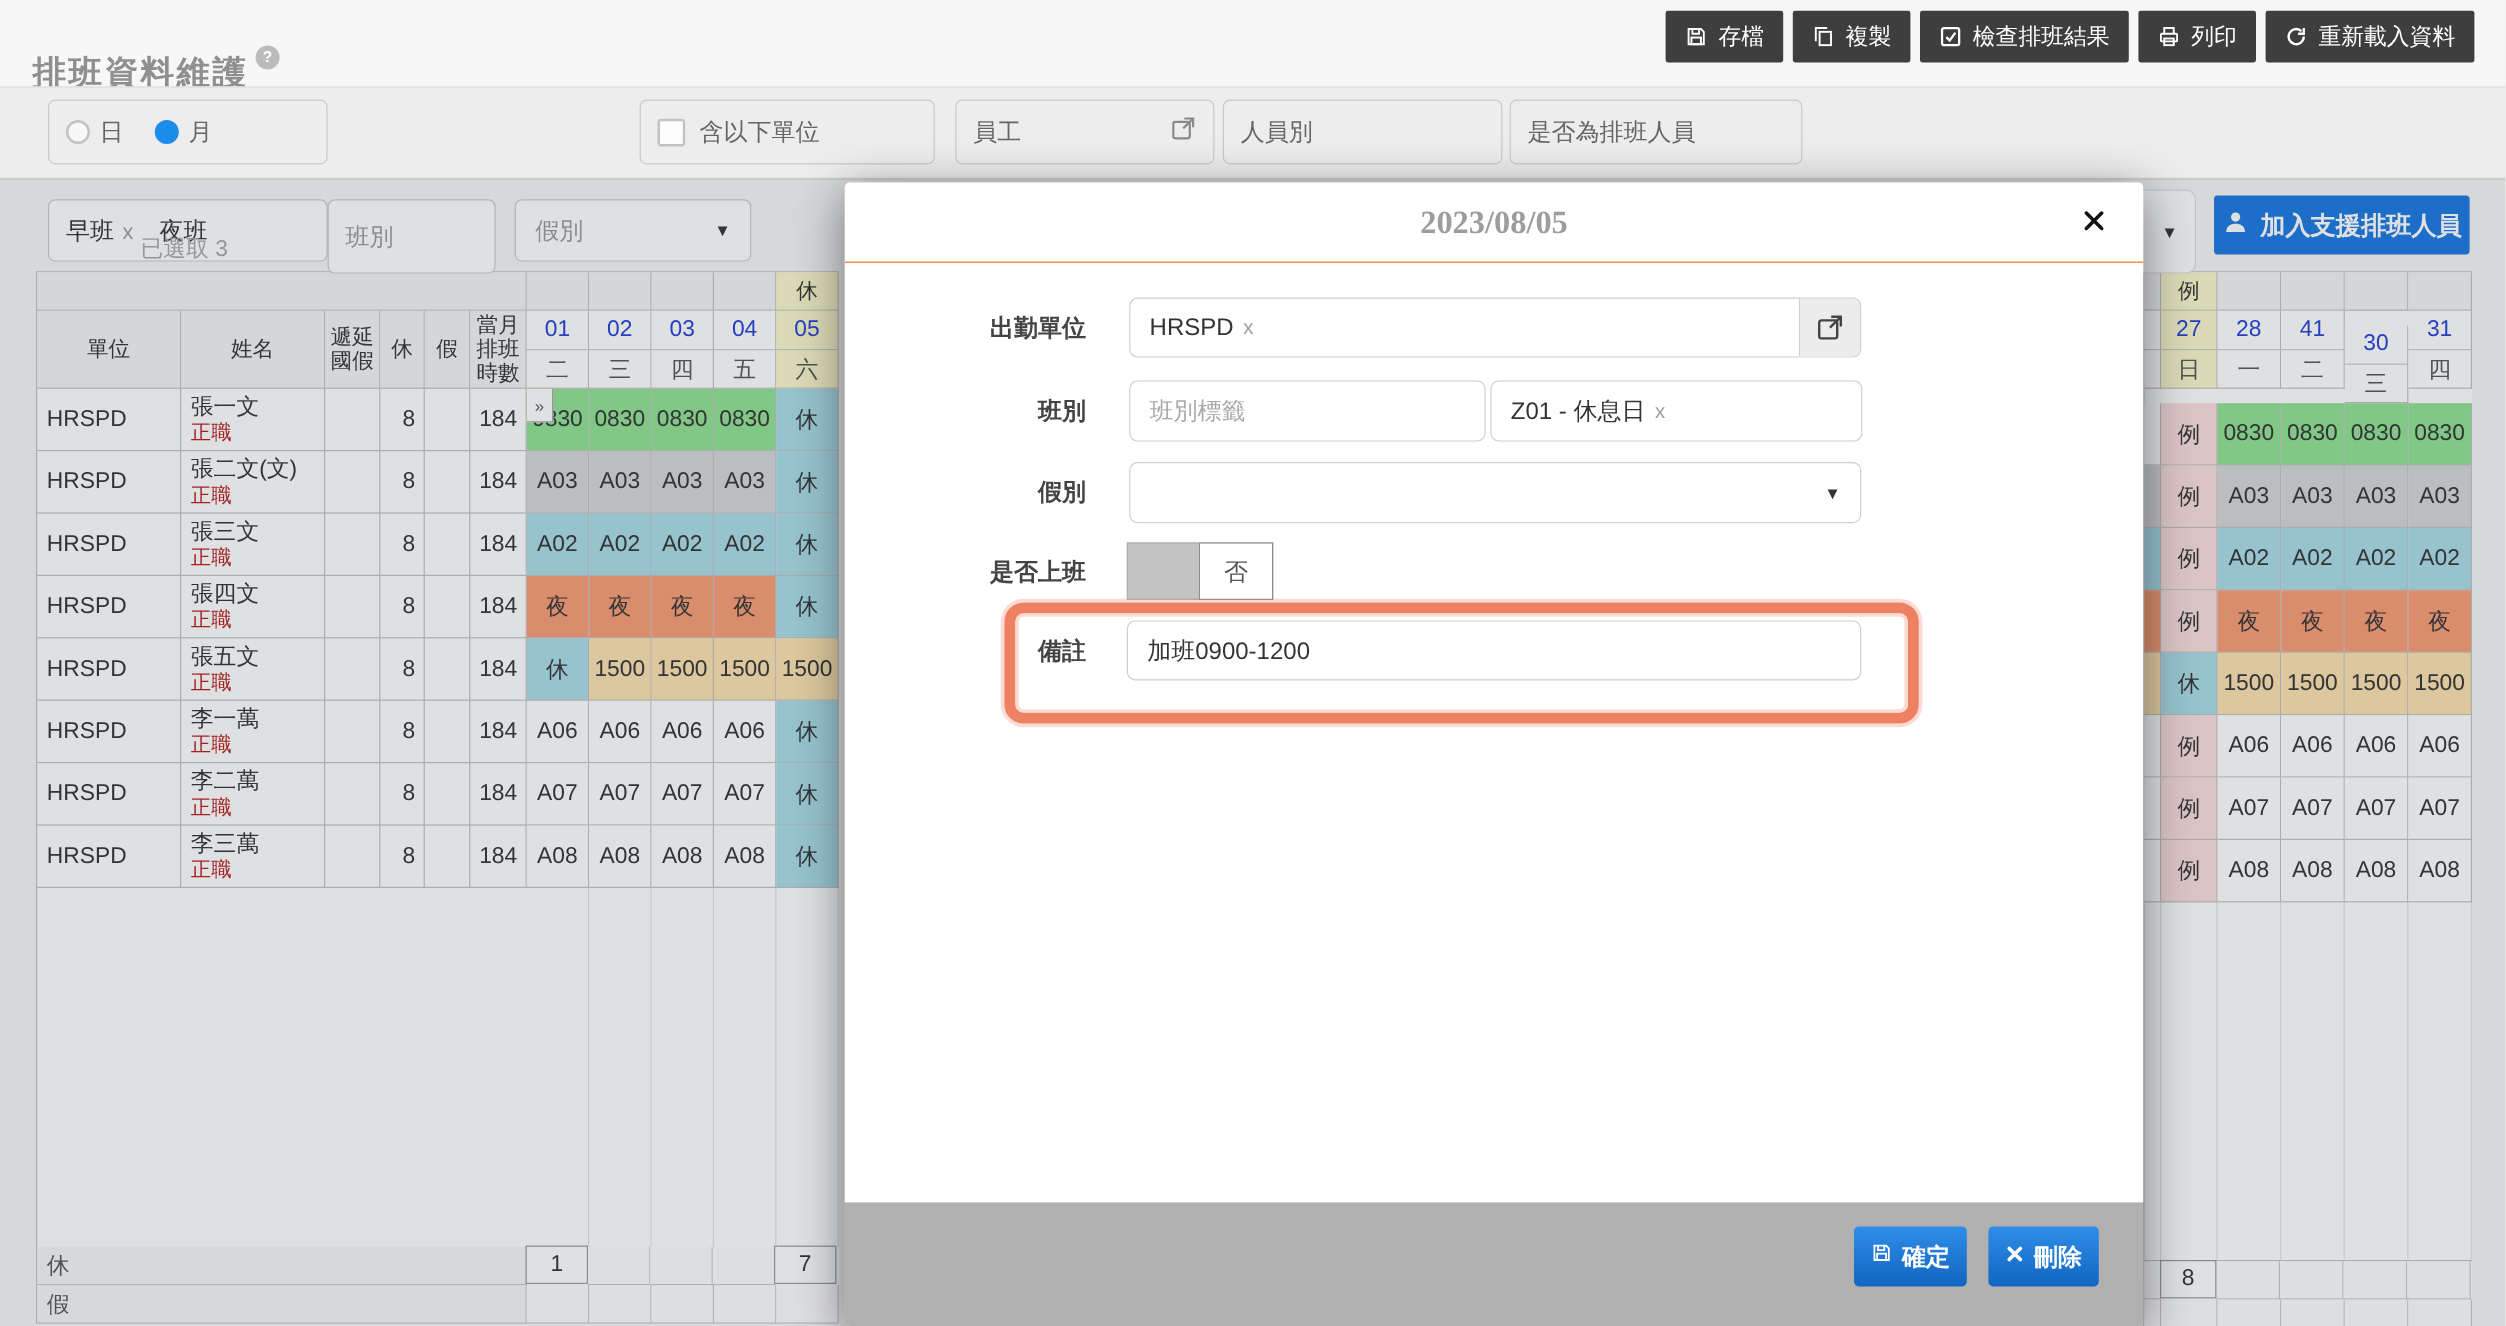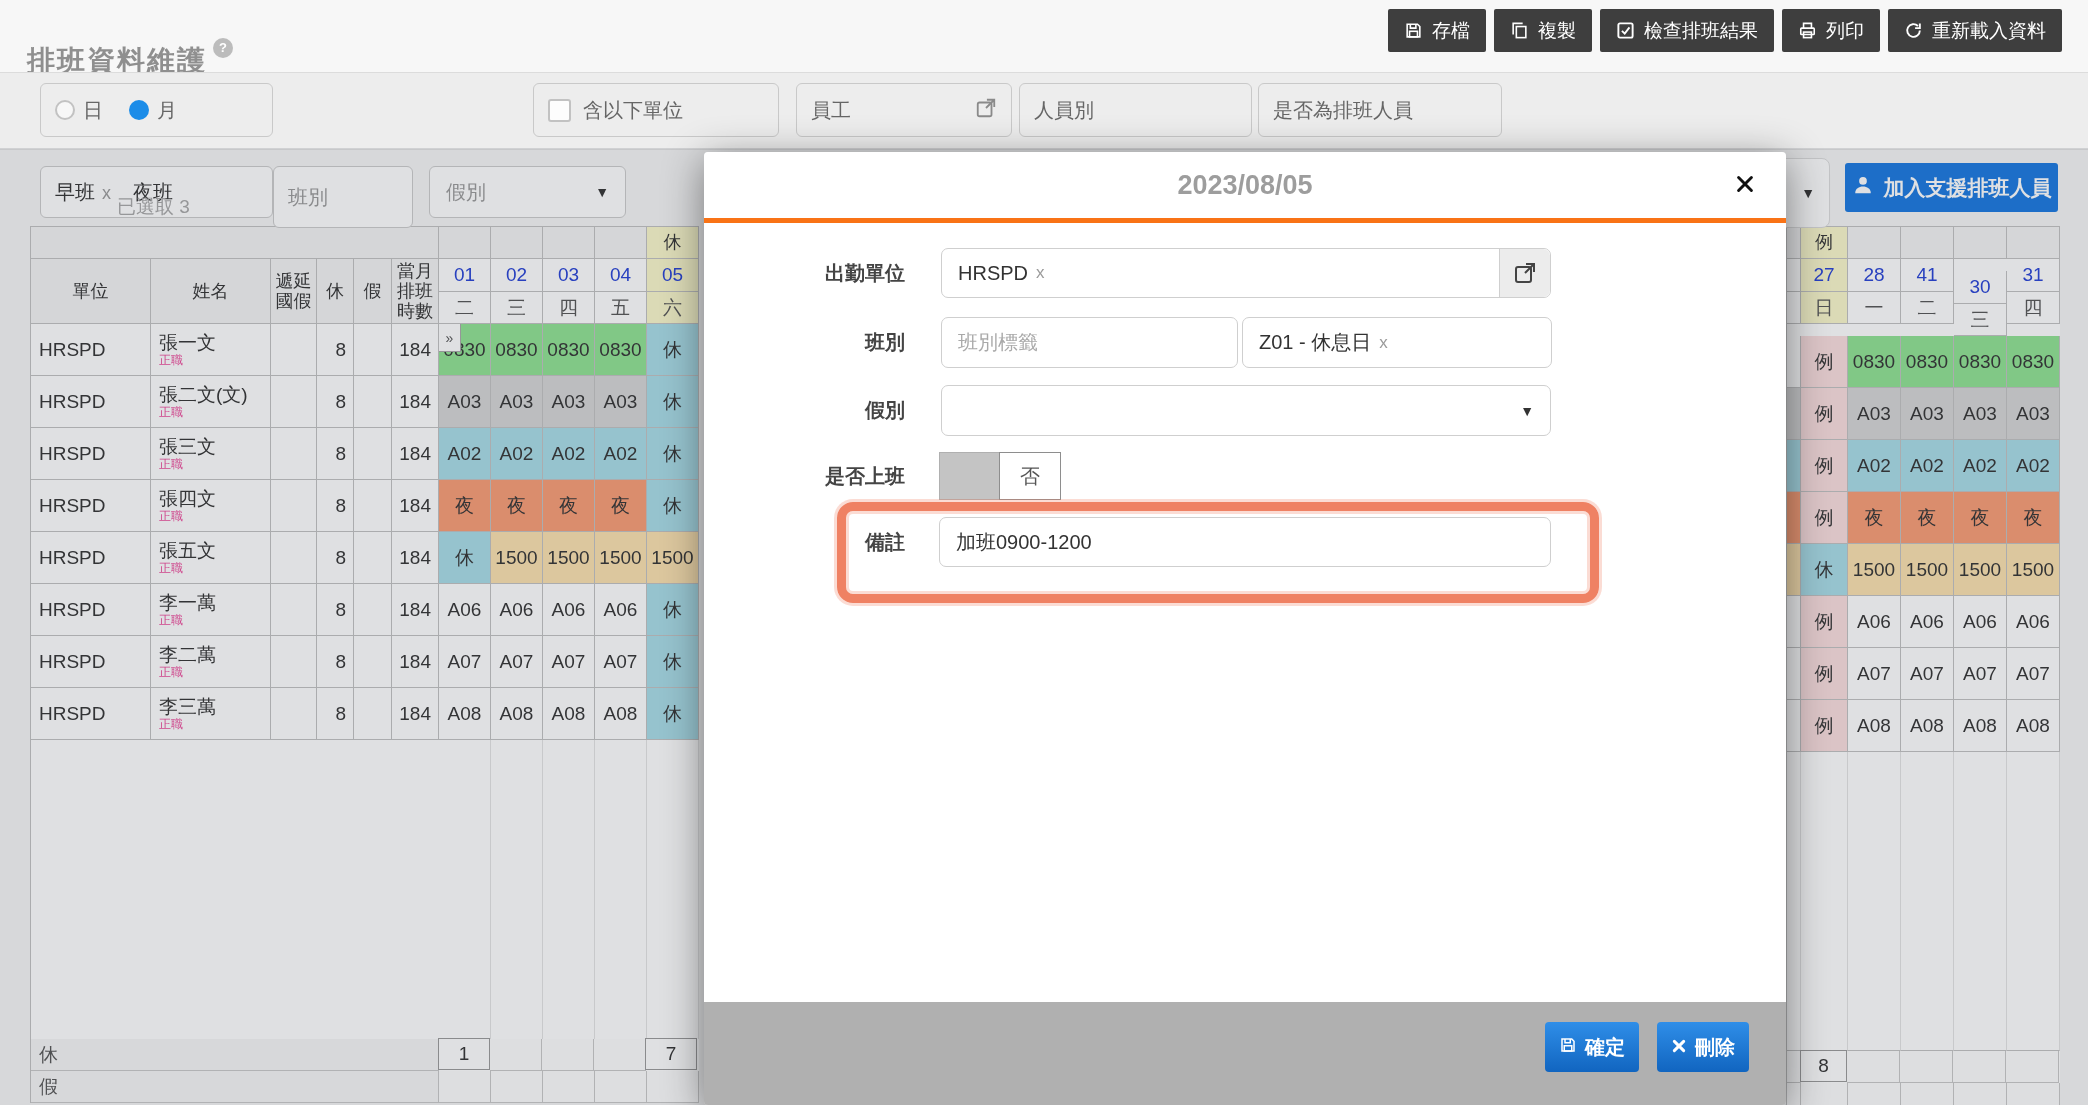--- a/index.html
+++ b/index.html
@@ -43,41 +43,41 @@
   .trow{display:flex;}
   .tc{box-sizing:border-box;border-right:1px solid #c2c2c2;border-bottom:1px solid #c2c2c2;
       display:flex;align-items:center;justify-content:center;font-size:19px;color:#333;overflow:hidden;position:relative;}
   .tc.hd{background:#f3f3f3;white-space:pre-line;text-align:center;line-height:1.12;font-size:18px;}
   .tc.daynum{color:#2541d6;background:#fff;}
   .tc.daywd{color:#555;background:#fff;}
   .tc.wkend{background:#fbf8cb !important;}
   .tc.left{justify-content:flex-start;padding-left:8px;}
   .tc.right{justify-content:flex-end;padding-right:7px;}
   .namecell{flex-direction:column;align-items:flex-start;justify-content:center;padding-left:8px;line-height:1.15;}
-  .namecell .sub{font-size:12px;color:#ec4899;}
+  .namecell .sub{font-size:17px;color:#b91c1c;}
   .c-g{background:#8fe392;} .c-gy{background:#d6d6d6;} .c-cy{background:#a9dde8;}
   .c-o{background:#fa9c74;} .c-p{background:#fce2ae;} .c-w{background:#fff;} .c-pk{background:#fbdede;}
   .tbl{border-top:1px solid #c2c2c2;border-left:1px solid #c2c2c2;background:#fff;}
   .marker{position:absolute;left:-1px;top:-1px;width:21px;height:27px;background:#fff;border:1px solid #a9a9a9;
       font-size:14px;color:#555;display:flex;align-items:center;justify-content:center;z-index:2;}
   .fillcell{border-right:1px solid #e4e4e4;box-sizing:border-box;}
   .ftr .tc{border-color:#c9c9c9;}
   .ftr-label{background:#f6f6f6;justify-content:flex-start;padding-left:8px;color:#555;}
   .ftr-val{border:1px solid #9a9a9a !important;margin:-1px 0 0 -1px;background:#fff;z-index:2;}
   .ftr-empty{border-right:1px solid #ececec;border-bottom:1px solid #ececec;background:#fdfdfd;}
   
   .dd-frag{position:absolute;left:1756px;top:158px;width:74px;height:70px;background:#fff;border:1px solid #ddd;
       border-radius:8px;z-index:2;display:flex;align-items:center;justify-content:flex-end;padding-right:14px;box-sizing:border-box;
       color:#333;font-size:14px;}
   .support-btn{position:absolute;left:1845px;top:163px;width:213px;height:49px;background:#1878e0;border-radius:3px;
       display:flex;align-items:center;justify-content:center;gap:10px;color:#fff;font-size:21px;font-weight:bold;z-index:2;cursor:pointer;}
   
   .modal{position:absolute;left:704px;top:152px;width:1082px;z-index:100;box-shadow:0 8px 40px rgba(0,0,0,.45);border-radius:4px;}
   .modal-body{position:relative;background:#fff;height:850px;border-radius:4px 4px 0 0;}
-  .modal-head{position:relative;height:66px;border-bottom:5px solid #f97316;}
+  .modal-head{position:relative;height:66px;border-bottom:1px solid #f97316;font-family:Liberation Serif, serif;}
   .modal-title{text-align:center;line-height:66px;font-size:27px;font-weight:bold;color:#9d9d9d;}
   .modal-close{position:absolute;right:26px;top:17px;width:30px;height:30px;cursor:pointer;display:flex;align-items:center;justify-content:center;}
   .frow{position:absolute;left:0;width:100%;}
   .flabel{position:absolute;left:0;top:0;width:201px;height:100%;display:flex;align-items:center;justify-content:flex-end;
       font-size:20px;font-weight:bold;color:#444;}
   .ffield{position:absolute;background:#fff;border:1px solid #cfcfcf;border-radius:7px;box-sizing:border-box;
       display:flex;align-items:center;padding:0 16px;font-size:20px;color:#333;}
   .ffield .x{color:#9b9b9b;font-size:17px;margin-left:8px;}
   .ffield.ph{color:#a9a9a9;}
   .fext{position:absolute;right:0;top:0;bottom:0;width:50px;background:#ececec;border-left:1px solid #cfcfcf;

